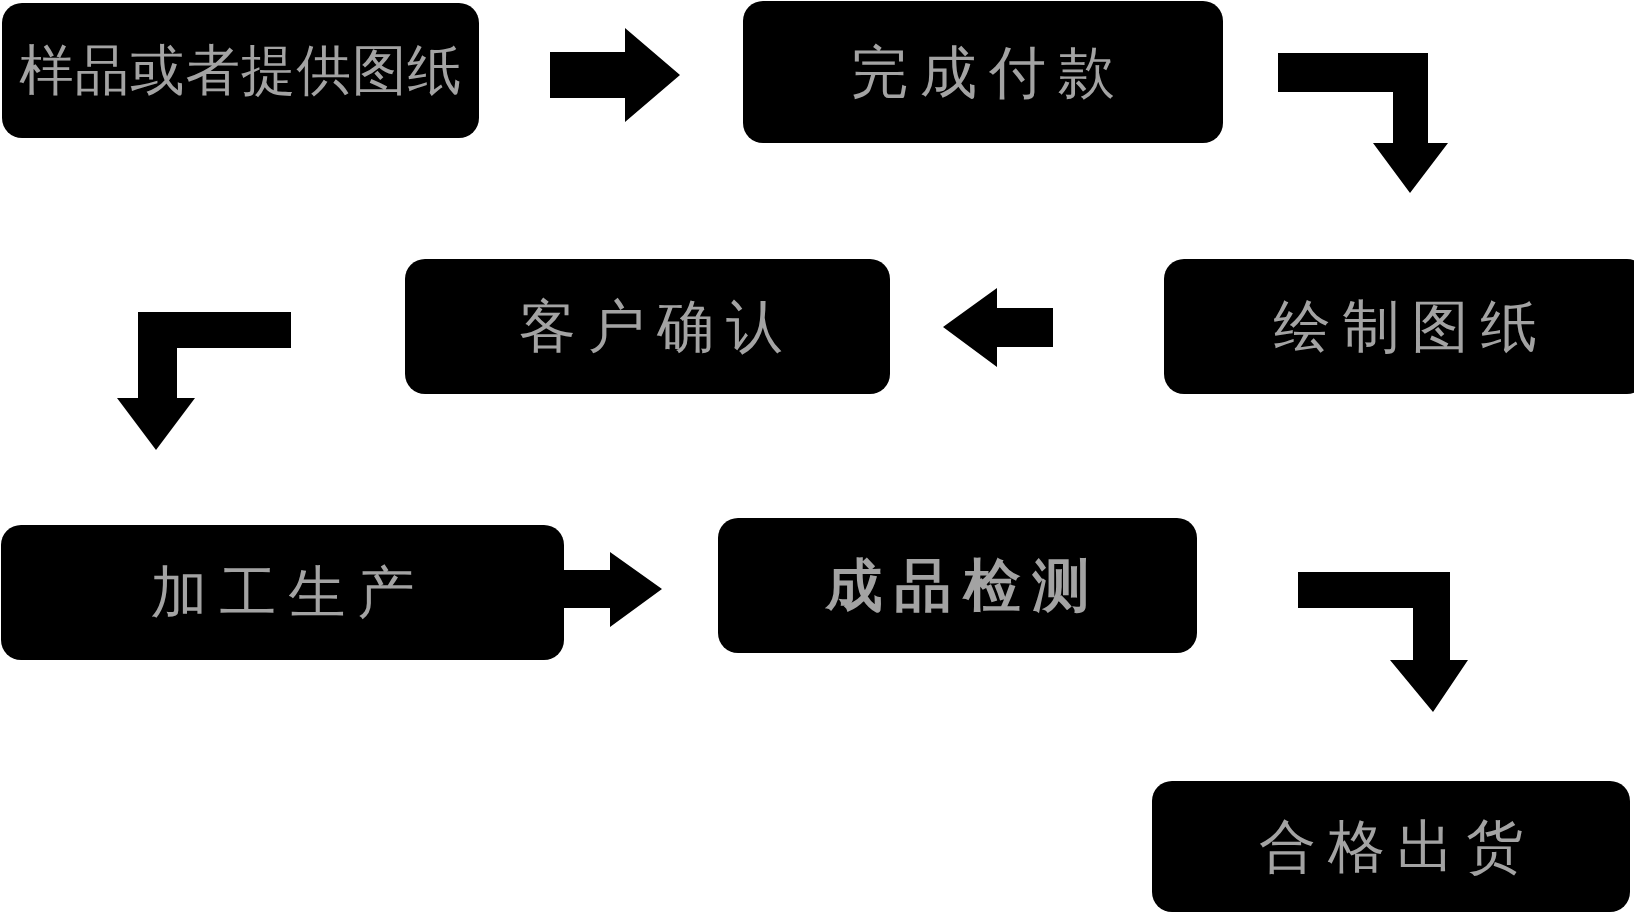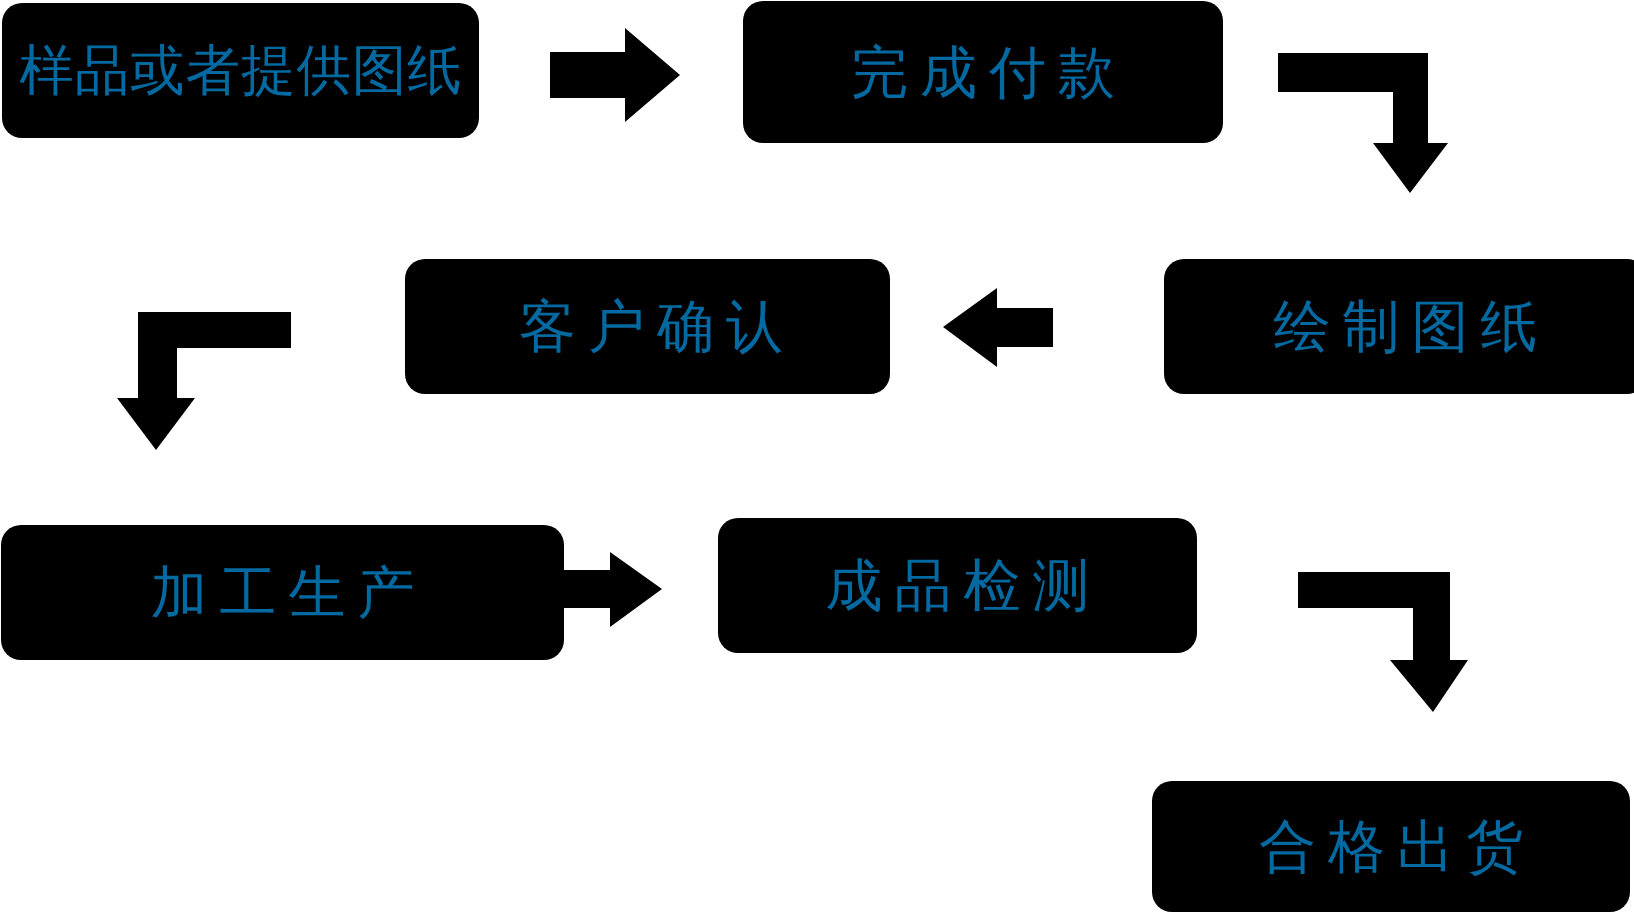--- a/index.html
+++ b/index.html
@@ -11,21 +11,21 @@
   .stage {
     position: relative;
     width: 1634px;
     height: 916px;
     background: #ffffff;
     overflow: hidden;
   }
   .node {
     position: absolute;
     background: #000000;
-    color: #0369a1;
+    color: #a3a3a3;
     border-radius: 20px;
     display: flex;
     align-items: center;
     justify-content: center;
     text-align: center;
     font-weight: 400;
     white-space: nowrap;
   }
   .node .lbl {
     display: block;
@@ -40,21 +40,21 @@
     font-size: 55px;
     letter-spacing: 1px;
     transform: scaleX(0.99);
   }
   
   #n1 { left: 2px;    top: 3px;   width: 477px; height: 135px; }
   #n2 { left: 743px;  top: 1px;   width: 480px; height: 142px; }
   #n3 { left: 405px;  top: 259px; width: 478px; height: 135px; padding-left: 7px; }
   #n4 { left: 1164px; top: 259px; width: 483px; height: 135px; }
   #n5 { left: 1px;    top: 525px; width: 563px; height: 135px; }
-  #n6 { left: 718px;  top: 518px; width: 479px; height: 135px; }
+  #n6 { left: 718px;  top: 518px; width: 479px; height: 135px; font-weight: bold; }
   #n7 { left: 1152px; top: 781px; width: 478px; height: 131px; }
   .arrow-layer {
     position: absolute;
     left: 0; top: 0;
     width: 1634px;
     height: 916px;
     pointer-events: none;
   }
   .arrow-layer polygon { fill: #000000; }
 </style>

